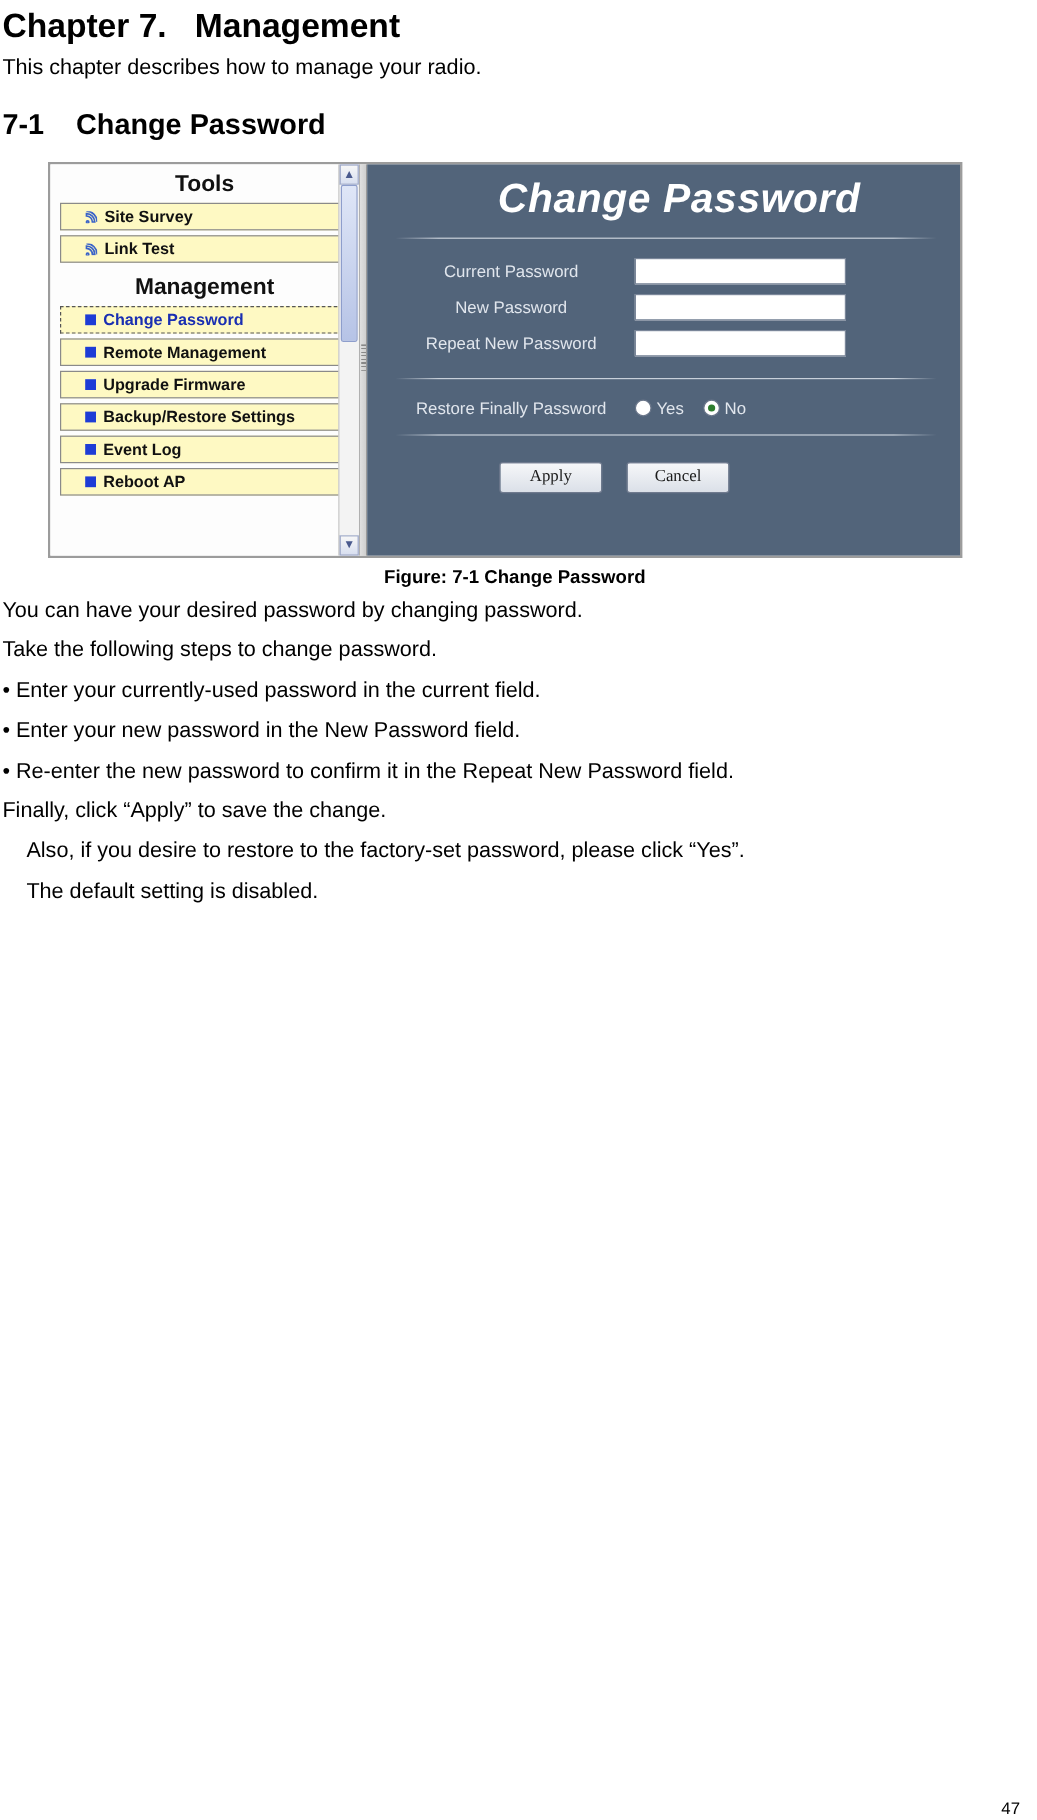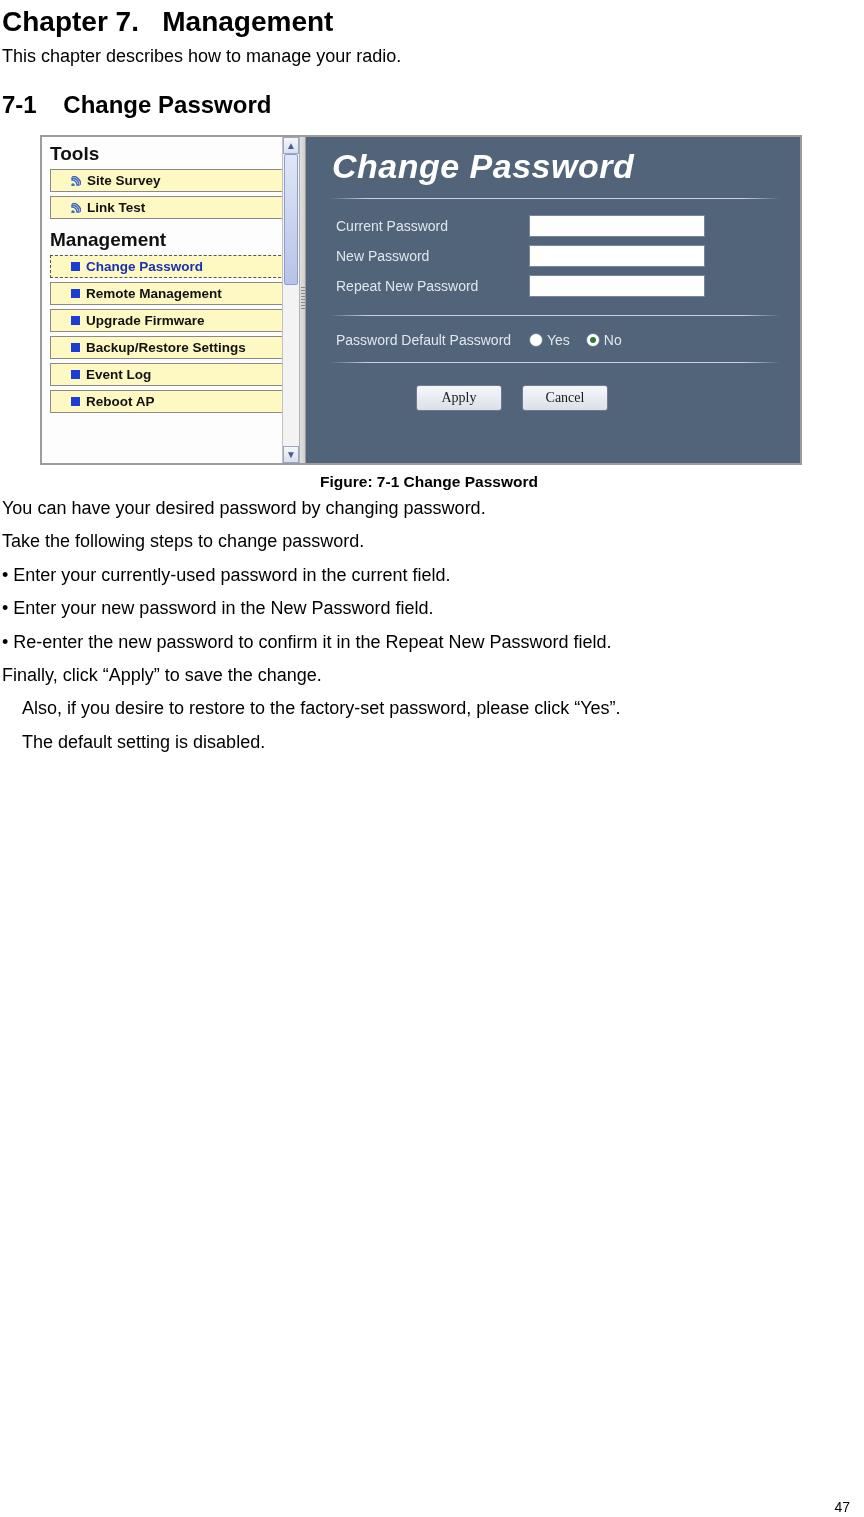--- a/index.html
+++ b/index.html
@@ -25,20 +25,21 @@
     margin: 4px 0 24px 0;
   }
   h2.section {
     font-size: 24px;
     font-weight: bold;
     margin: 0 0 10px 0;
     white-space: pre;
   }
   .fig-wrap {
     padding: 6px 0 0 38px;
+    text-align: center;
   }
   .figure {
     border: 2px solid #9c9c9c;
     width: 762px;
     height: 330px;
     display: flex;
     background: #fff;
     position: relative;
   }
   
@@ -283,21 +284,21 @@
           <div class="pw-input"></div>
         </div>
         <div class="form-row">
           <label>Repeat New Password</label>
           <div class="pw-input"></div>
         </div>
 
         <div class="hr" style="margin-top:14px"></div>
 
         <div class="form-row">
-          <label>Password Default Password</label>
+          <label>Restore Finally Password</label>
           <div class="radio-group">
             <div class="radio-wrap">
               <span class="radio"></span>
               <span>Yes</span>
             </div>
             <div class="radio-wrap">
               <span class="radio checked"></span>
               <span>No</span>
             </div>
           </div>

